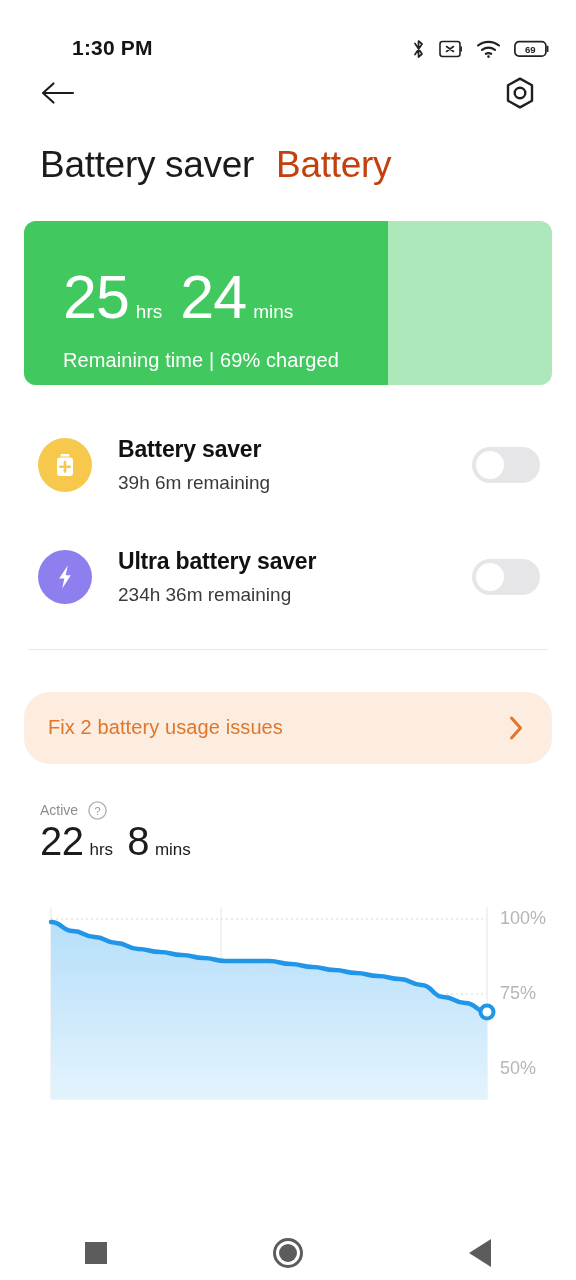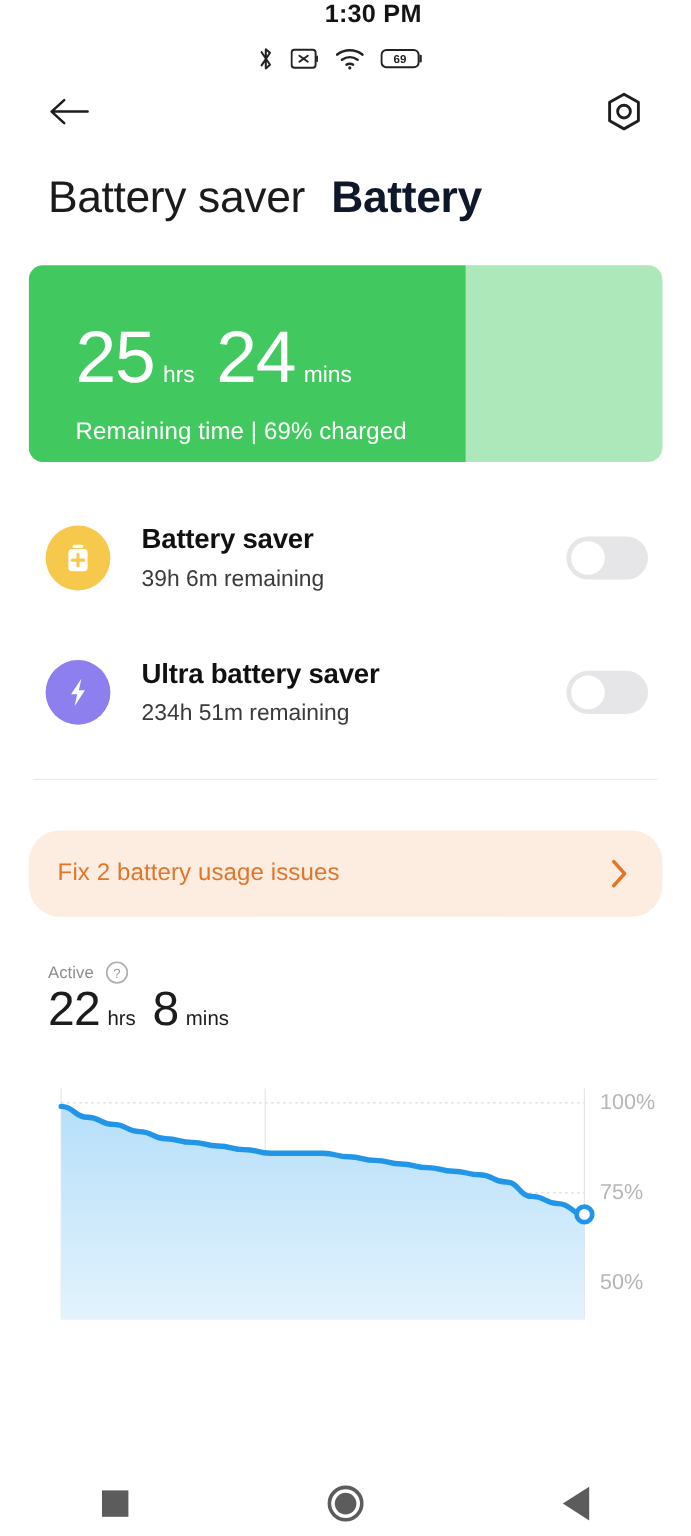--- a/index.html
+++ b/index.html
@@ -9,24 +9,23 @@
     background:#ffffff;
     color:#1a1a1a;
     overflow:hidden;
     position:relative;
   }
 
   
   .statusbar {
     height:60px;
     display:flex;
-    align-items:center;
+    align-items:flex-end;
     justify-content:space-between;
     padding:0 26px 0 16px;
-    flex-direction:column;
   }
   .status-time {
     font-size:21px;
     font-weight:bold;
     letter-spacing:.2px;
     color:#141414;
     padding-left:56px;
   }
   .status-icons {
     display:flex;
@@ -56,21 +55,21 @@
     gap:22px;
     padding:16px 0 0 40px;
   }
   .tab {
     font-size:37px;
     letter-spacing:-.3px;
     cursor:pointer;
     line-height:1.05;
   }
   .tab.active { color:#1b1b1b; font-weight:400; }
-  .tab.inactive { color:#0f172a; font-weight:700; }
+  .tab.inactive { color:#c2410c; font-weight:400; }
 
   
   .summary-wrap { padding:36px 24px 0 24px; }
   .summary-card {
     position:relative;
     height:164px;
     border-radius:12px;
     overflow:hidden;
     background:#ace8b9;
   }
@@ -358,21 +357,21 @@
   </div>
 
   <div class="row">
     <div class="row-icon" id="icon1" style="background: rgb(141, 127, 238);">
       <svg width="30" height="30" viewBox="0 0 30 30">
         <path d="M17.8 3.6 L9.2 16.6 L14.3 16.6 L12.2 26.4 L20.8 13.2 L15.7 13.2 Z" fill="#fff"></path>
       </svg>
     </div>
     <div class="row-text">
       <div class="row-title">Ultra battery saver</div>
-      <div class="row-sub">234h 51m remaining</div>
+      <div class="row-sub">234h 36m remaining</div>
     </div>
     <div class="toggle">
       <span class="knob"></span>
     </div>
   </div>
 
 </div>
 
 <div class="divider"></div>
 

